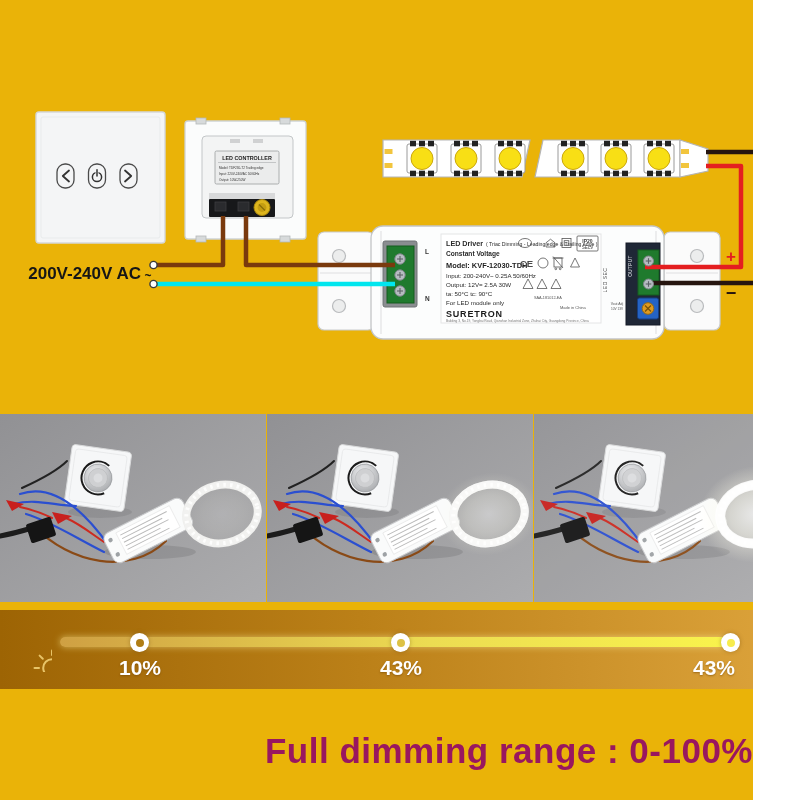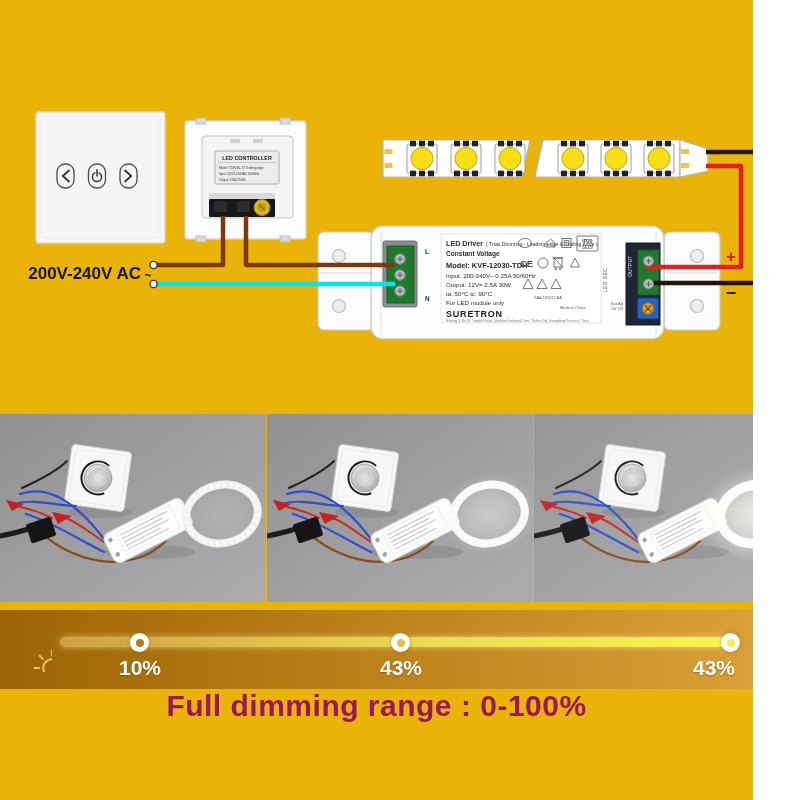--- a/index.html
+++ b/index.html
@@ -18,21 +18,21 @@
     display:flex;align-items:center;justify-content:center;box-shadow:0 0 4px rgba(90,55,0,.35)}
   .marker i{display:block;width:8px;height:8px;border-radius:50%}
   .m10{left:130px}.m50{left:391px}.m100{left:721px}
   .m10 i{background:#b07d15}.m50 i{background:#ddc245}.m100 i{background:#f7ec4d}
   .pct{position:absolute;top:46px;transform:translateX(-50%);color:#fff;font-weight:bold;font-size:21px;
     text-shadow:0 1px 2px rgba(110,65,0,.55)}
   .p10{left:140px}.p50{left:401px}.p100{left:714px}
   .bulb{position:absolute;top:14px}
   .bulb.left{left:12px;color:#e8c468}
   .bulb.right{left:748px;color:#f8ef41}
-  .title-row{text-align:center;font-weight:bold;font-size:30px;color:#99175f;letter-spacing:.5px}
+  .title-row{margin-top:42px;text-align:right;font-weight:bold;font-size:35px;color:#99175f;letter-spacing:.5px}
   .hidden-defs{position:absolute;width:0;height:0;overflow:hidden}
 </style>
 </head>
 <body>
 
 <div class="canvas">
 
   <svg class="diagram-svg" width="800" height="412" viewBox="0 0 800 412">
 
     <g>

